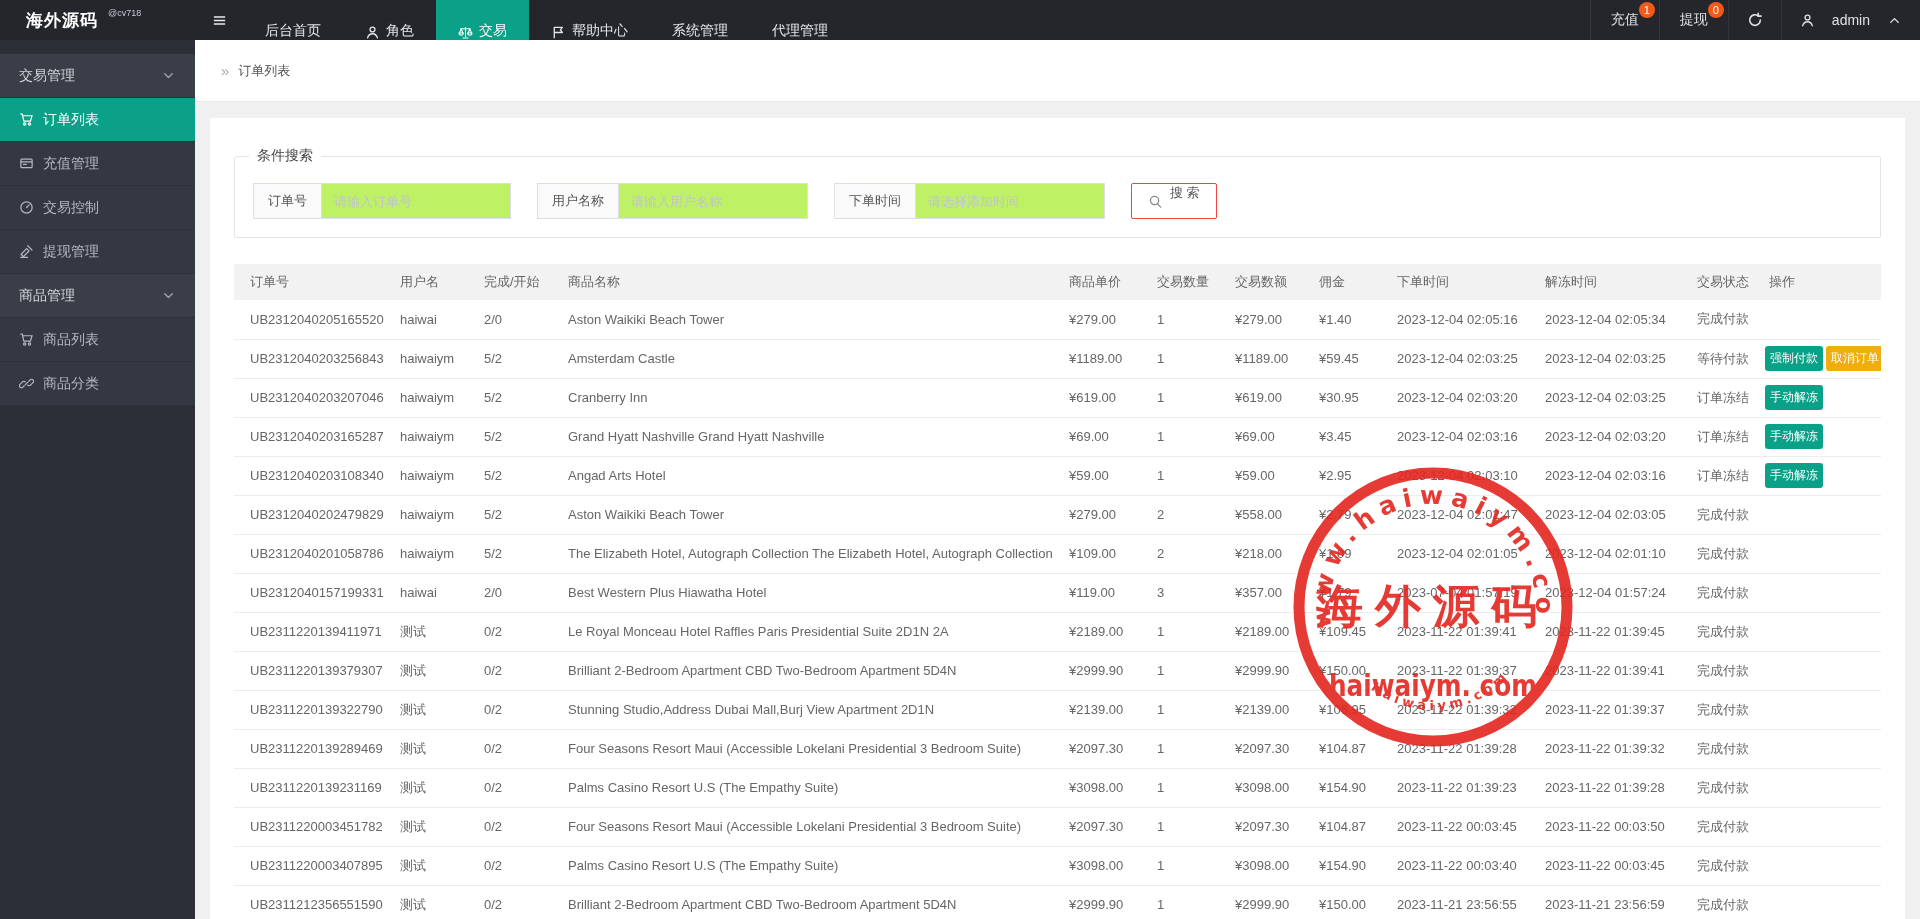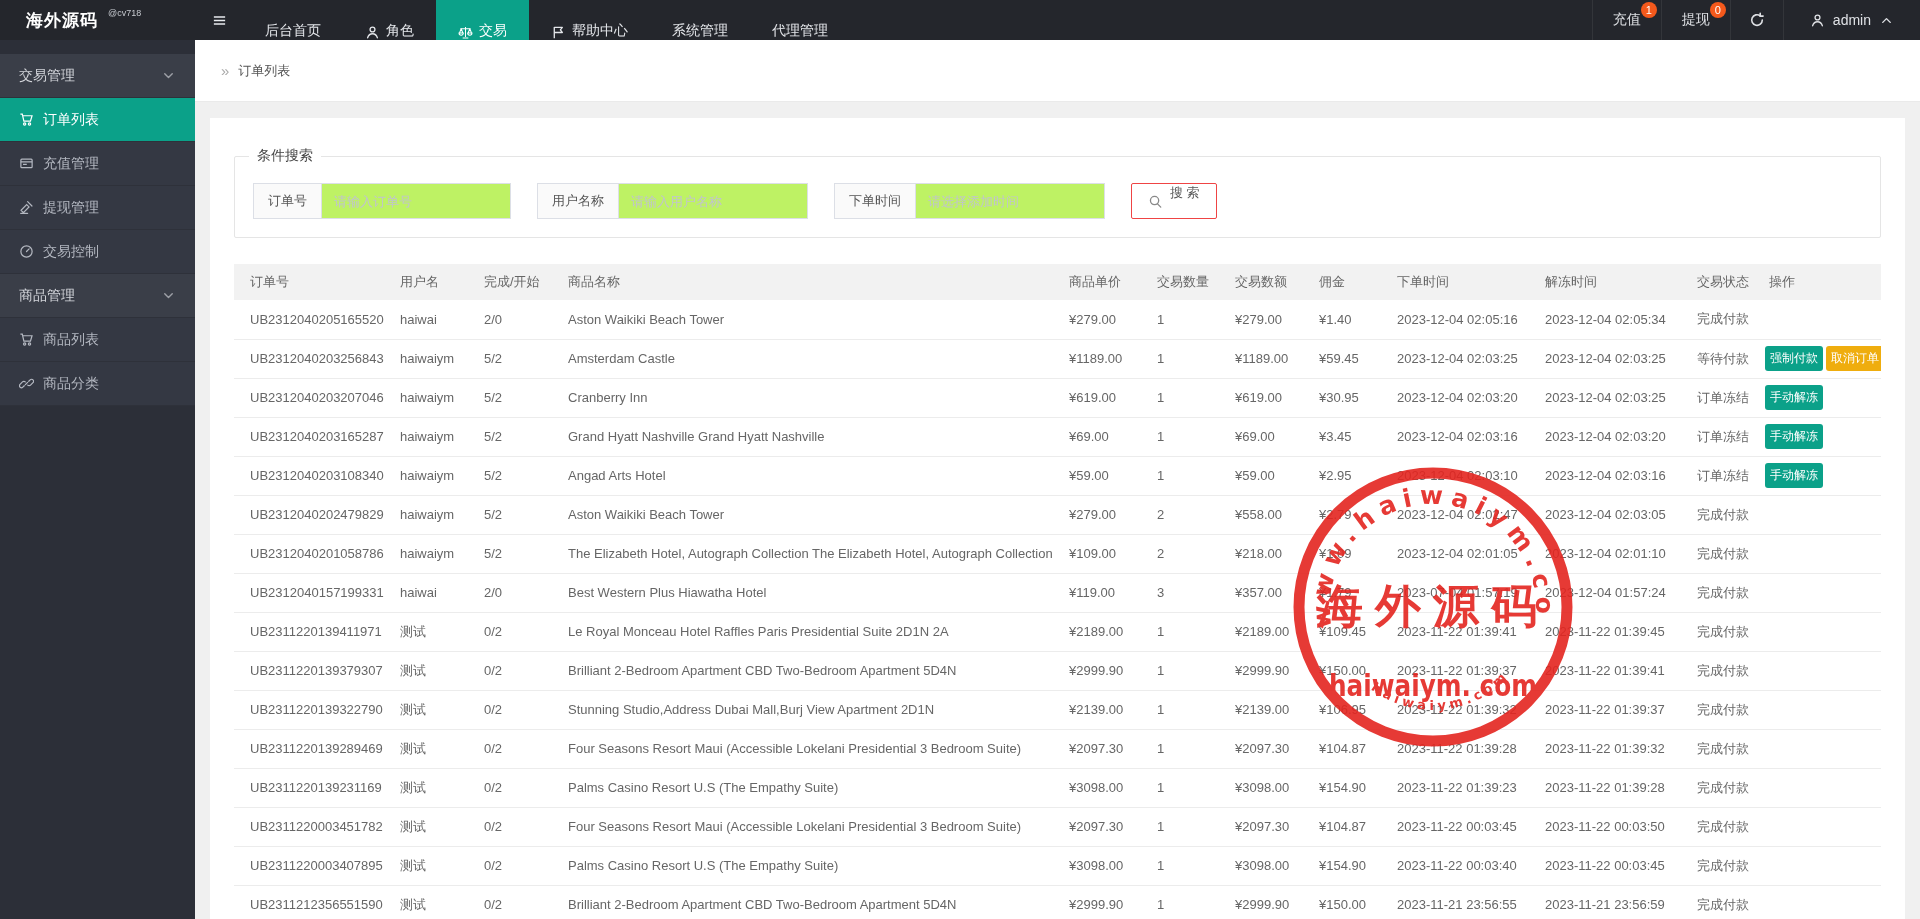--- a/index.html
+++ b/index.html
@@ -15,21 +15,21 @@
   .logo-sup{font-size:9px;color:#c6c9cf;margin-left:10px;transform:translateY(-7px)}
   .hamburger{width:48px;display:flex;align-items:center;justify-content:center;cursor:pointer;color:#e8eaee}
   .nav{display:flex;align-items:stretch}
   .nav-item{display:flex;align-items:flex-end;gap:6px;padding:0 22px;font-size:14px;color:#e4e6ea;cursor:pointer}
   .nav-item.active{background:#0ba189;color:#fff}
   .topbar-right{margin-left:auto;display:flex;align-items:stretch}
   .tb-act{position:relative;display:flex;align-items:center;padding:0 20px;font-size:14px;border-left:1px solid rgba(255,255,255,.07);cursor:pointer}
   .badge{position:absolute;top:2px;right:4px;min-width:16px;height:16px;line-height:16px;border-radius:9px;background:#f4591c;color:#fff;font-size:11px;text-align:center;padding:0 4px}
   .tb-refresh{display:flex;align-items:center;padding:0 18px;border-left:1px solid rgba(255,255,255,.07);cursor:pointer}
   .tb-refresh .icon svg{width:16px;height:16px}
-  .admin{display:flex;align-items:center;gap:8px;padding:0 26px;border-left:1px solid rgba(255,255,255,.07);font-size:14px;cursor:pointer}
+  .admin{display:flex;align-items:center;gap:17px;padding:0 18px;border-left:1px solid rgba(255,255,255,.07);font-size:14px;cursor:pointer}
 
   
   .sidebar{position:absolute;top:40px;left:0;width:195px;bottom:0;background:#2c2f38;padding-top:14px}
   .side-group-title{height:44px;display:flex;align-items:center;padding:0 19px;background:#3a3e48;color:#d3d5da;font-size:14px;cursor:pointer;border-bottom:1px solid #2e313a}
   .side-group-title .chev{margin-left:auto;opacity:.65}
   .side-item{height:44px;display:flex;align-items:center;gap:9px;padding:0 19px;background:#343843;color:#b4b8c1;font-size:14px;border-bottom:1px solid #2e313a;cursor:pointer}
   .side-item.active{background:#0ba189;color:#fff}
 
   
   .main{position:absolute;left:195px;top:40px;right:0;bottom:0;background:#f0f0f0}
@@ -170,34 +170,34 @@
       <span class="icon">
         <svg viewBox="0 0 16 16" stroke="currentColor" stroke-width="1.3" fill="none">
           <rect x="2" y="3.4" width="12" height="9" rx="1"></rect>
           <path d="M2 6.2h12M4.3 9h4"></path>
         </svg>
       </span>
       <span>充值管理</span>
     </div>
     <div class="side-item">
       <span class="icon">
-        <svg viewBox="0 0 16 16" stroke="currentColor" stroke-width="1.3" fill="none" stroke-linecap="round">
-          <path d="M9.2 1.8l4.6 4.6M8.2 4.9l2.5 2.5-6 6-2.5-2.5zM1.8 14.2h7.4"></path>
-        </svg>
-      </span>
-      <span>提现管理</span>
-    </div>
-    <div class="side-item">
-      <span class="icon">
         <svg viewBox="0 0 16 16" stroke="currentColor" stroke-width="1.3" fill="none">
           <circle cx="8" cy="8" r="6"></circle>
           <path d="M8 8l2.8-2.8" stroke-linecap="round"></path>
         </svg>
       </span>
       <span>交易控制</span>
+    </div>
+    <div class="side-item">
+      <span class="icon">
+        <svg viewBox="0 0 16 16" stroke="currentColor" stroke-width="1.3" fill="none" stroke-linecap="round">
+          <path d="M9.2 1.8l4.6 4.6M8.2 4.9l2.5 2.5-6 6-2.5-2.5zM1.8 14.2h7.4"></path>
+        </svg>
+      </span>
+      <span>提现管理</span>
     </div>
     <div class="side-group-title">
       <span>商品管理</span>
       <span class="icon chev">
         <svg viewBox="0 0 16 16" stroke="currentColor" stroke-width="1.5" fill="none">
           <path d="M4 6.2l4 4 4-4" stroke-linecap="round" stroke-linejoin="round"></path>
         </svg>
       </span>
     </div>
     <div class="side-item">

